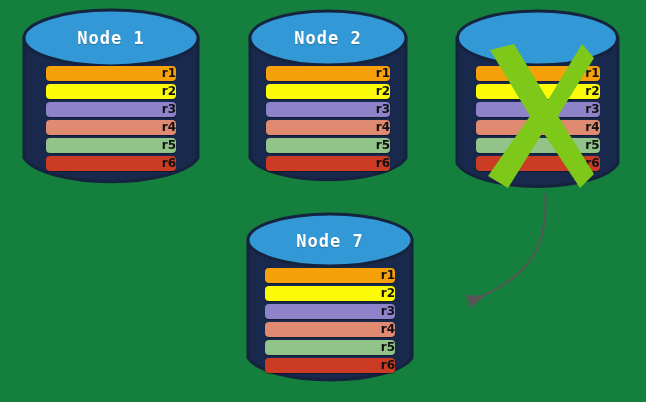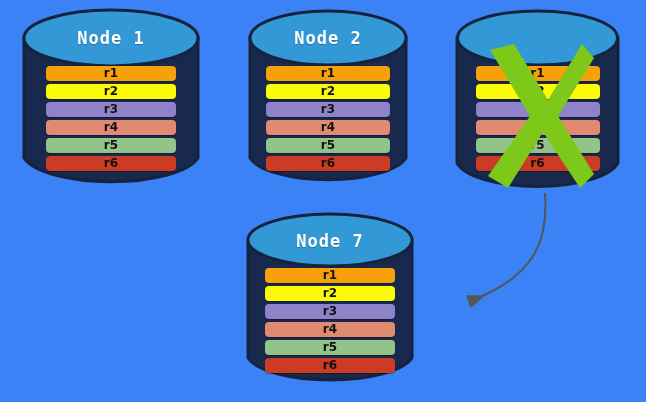--- a/index.html
+++ b/index.html
@@ -4,21 +4,21 @@
 <style>
   html, body {
     margin: 0;
     padding: 0;
     background: #ffffff;
   }
   #canvas {
     position: relative;
     width: 646px;
     height: 402px;
-    background: #3b82f6;
+    background: #15803d;
     overflow: hidden;
     font-family: "DejaVu Sans Mono", "Liberation Mono", monospace;
   }
   .node {
     position: absolute;
   }
   .node svg {
     position: absolute;
     left: 0;
     top: 0;
@@ -43,21 +43,21 @@
     width: 100%;
     display: flex;
     flex-direction: column;
     gap: 3px;
     align-items: center;
   }
   .row {
     height: 15px;
     line-height: 15px;
     border-radius: 4px;
-    text-align: center;
+    text-align: right;
     font-size: 12px;
     font-weight: bold;
     color: #111111;
     font-family: "DejaVu Sans", "Liberation Sans", sans-serif;
     box-shadow: 0 1px 1px rgba(0,0,0,0.35);
   }
   .xmark {
     position: absolute;
     pointer-events: none;
   }

